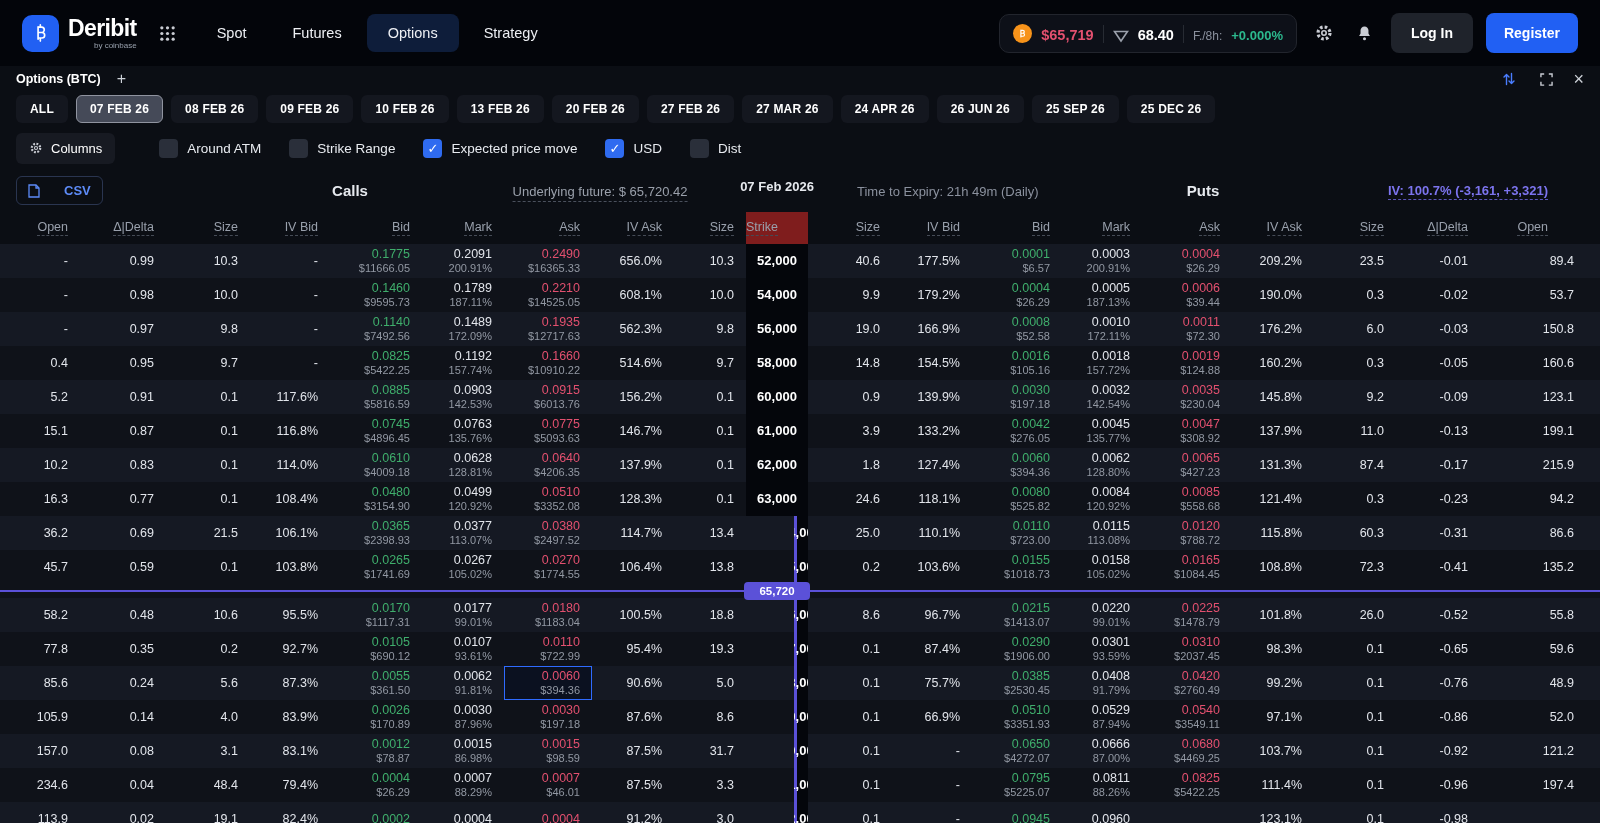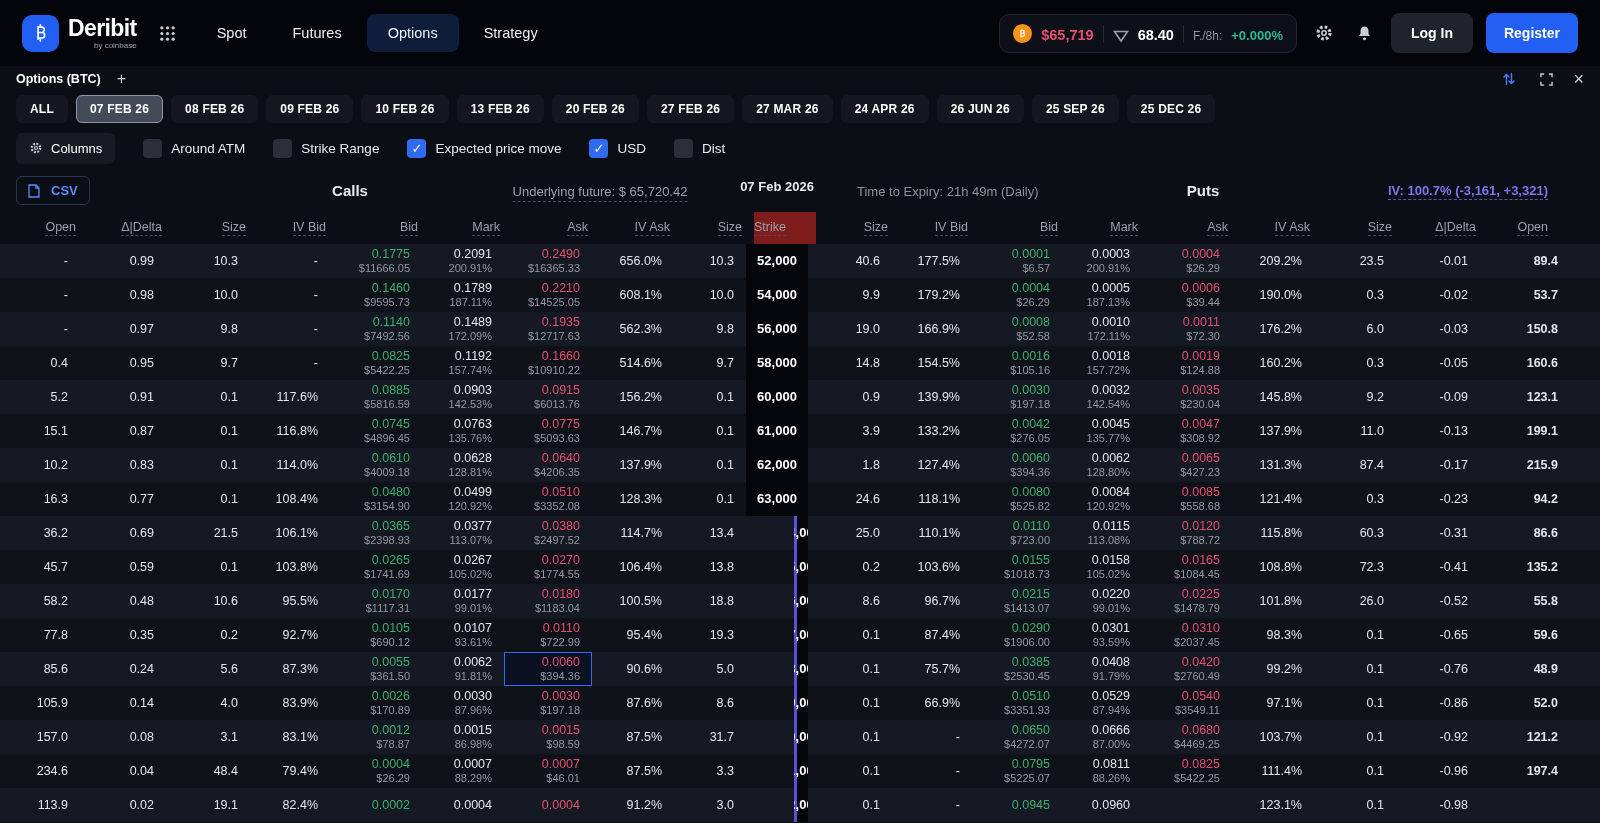--- a/index.html
+++ b/index.html
@@ -35,56 +35,56 @@
 .plus-btn{background:none;border:none;color:#cdd1d8;font-size:16px;line-height:1;padding:0 4px;}
 .ph-right{margin-left:auto;display:flex;align-items:center;gap:16px;}
 .close-btn{background:none;border:none;color:#cdd1d8;font-size:18px;line-height:1;padding:0;}
 
 
 .date-tabs{height:34px;display:flex;align-items:center;gap:8px;padding:0 16px;}
 .date-tab{background:#14171f;border:1px solid transparent;border-radius:6px;color:#fff;font-size:12px;font-weight:bold;padding:6px 13px;letter-spacing:0.2px;white-space:nowrap;}
 .date-tab.active{background:#454a58;border-color:#9094a0;}
 
 
-.controls{height:44px;display:flex;align-items:center;gap:28px;padding:0 16px;}
+.controls{height:44px;display:flex;align-items:center;gap:44px;padding:0 16px;}
 .columns-btn{display:flex;align-items:center;gap:8px;background:#171a22;border:none;border-radius:6px;color:#fff;font-size:13px;padding:8px 13px;}
 .cb-wrap{display:flex;align-items:center;gap:28px;}
 .checkbox{display:flex;align-items:center;gap:9px;cursor:pointer;justify-content:space-between;}
 .cb-box{width:19px;height:19px;border-radius:4px;background:#2a2f3a;display:flex;align-items:center;justify-content:center;color:#fff;font-size:13px;}
 .cb-box.checked{background:#2f6bf0;}
 .cb-label{font-size:13.5px;color:#e8ebf0;}
 
 
 .meta-row{position:relative;height:42px;}
-.csv-btn{position:absolute;left:16px;top:6px;display:flex;align-items:center;gap:11px;background:transparent;border:1px solid #2a3550;border-radius:6px;color:#5d8bf7;font-size:13px;font-weight:bold;padding:6px 11px;}
+.csv-btn{position:absolute;left:16px;top:6px;display:flex;align-items:center;gap:24px;background:transparent;border:1px solid #2a3550;border-radius:6px;color:#5d8bf7;font-size:13px;font-weight:bold;padding:6px 11px;}
 .calls-label{position:absolute;left:350px;top:12px;transform:translateX(-50%);font-size:15px;font-weight:bold;}
 .underlying{position:absolute;left:600px;top:14px;transform:translateX(-50%);font-size:13px;color:#9aa0ab;border-bottom:1px dashed #4a505c;padding-bottom:2px;white-space:nowrap;}
 .expiry-date{position:absolute;left:777px;top:9px;transform:translateX(-50%);font-size:13px;font-weight:bold;white-space:nowrap;}
 .tte{position:absolute;left:857px;top:14px;font-size:13px;color:#8b919e;white-space:nowrap;}
 .puts-label{position:absolute;left:1203px;top:12px;transform:translateX(-50%);font-size:15px;font-weight:bold;}
 .iv-summary{position:absolute;right:52px;top:13px;font-size:13px;font-weight:bold;color:#7c74ee;border-bottom:1px dashed #5a54b8;padding-bottom:1px;white-space:nowrap;cursor:pointer;}
 
 
 .tgrid{display:grid;grid-template-columns:80px 86px 84px 80px 92px 82px 88px 82px 72px 62px 84px 80px 90px 80px 90px 82px 82px 84px 1fr;}
-.thead{height:32px;margin-left:8px;}
+.thead{height:32px;}
 .hcell{display:flex;align-items:center;justify-content:flex-end;padding-right:12px;overflow:hidden;}
 .hcell span{font-size:12.5px;color:#99a0ac;border-bottom:1px dashed #454b56;padding-bottom:1px;white-space:nowrap;}
 .hcell.strike-h{justify-content:flex-start;background:#7f1d1d;padding-right:0;}
 .hcell.last-col{padding-right:52px;}
 .trow{height:34px;background:#151923;}
 .trow.alt{background:#0f1219;}
 .tcell{display:flex;flex-direction:column;align-items:flex-end;justify-content:center;padding-right:12px;line-height:1.18;overflow:hidden;}
 .tcell .main{font-size:12.5px;color:#e2e5eb;white-space:nowrap;}
 .tcell .sub{font-size:11px;color:#9298a3;white-space:nowrap;}
 .tcell.green .main{color:#3fae6c;}
 .tcell.red .main{color:#e3506f;}
 .tcell.strike{flex-direction:row;align-items:center;justify-content:center;background:#04060b;font-size:13px;font-weight:bold;color:#fff;padding-right:0;}
 .trow.band .tcell.strike{box-shadow:inset 3px 0 0 #5b51d8;margin-left:48px;}
 .tcell.selected{box-shadow:inset 0 0 0 1px #2f6bff;background:#0b1120;}
-.tcell.last-col{padding-right:42px;font-weight:bold;}
+.tcell.last-col{padding-right:26px;}
 .price-row{position:relative;height:14px;background:#0f1219;}
 .price-line{position:absolute;left:0;right:0;top:6px;height:2px;background:#5b51d8;}
 .price-band-bg{position:absolute;left:746px;width:62px;top:0;bottom:0;background:#04060b;box-shadow:inset 3px 0 0 #5b51d8;}
 .price-badge{position:absolute;left:744px;width:66px;top:-2px;height:18px;background:#5b51d8;border-radius:4px;color:#fff;font-size:11.5px;font-weight:bold;display:flex;align-items:center;justify-content:center;z-index:2;}
 </style>
 </head>
 <body>
 
 <nav class="navbar">
   <div class="logo">
@@ -923,20 +923,25 @@
         <div class="tcell">
           <span class="main">72.3</span>
         </div>
         <div class="tcell">
           <span class="main">-0.41</span>
         </div>
         <div class="tcell last-col">
           <span class="main">135.2</span>
         </div>
       </div>
+      <div class="price-row">
+        <div class="price-line"></div>
+        <div class="price-band-bg"></div>
+        <div class="price-badge">65,720</div>
+      </div>
       <div class="trow tgrid band">
         <div class="tcell">
           <span class="main">58.2</span>
         </div>
         <div class="tcell">
           <span class="main">0.48</span>
         </div>
         <div class="tcell">
           <span class="main">10.6</span>
         </div>

